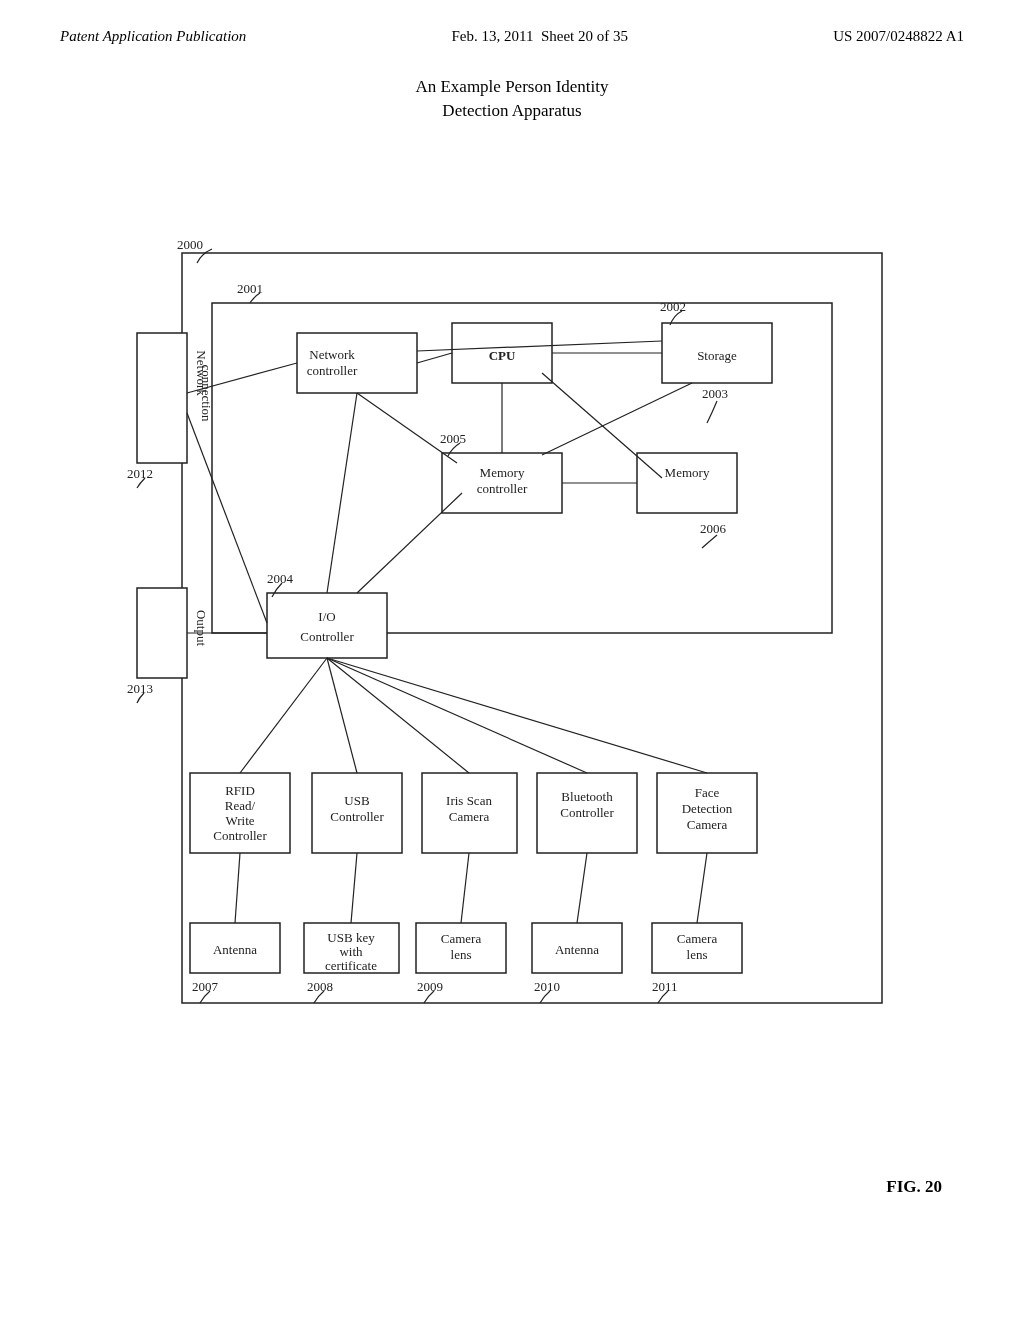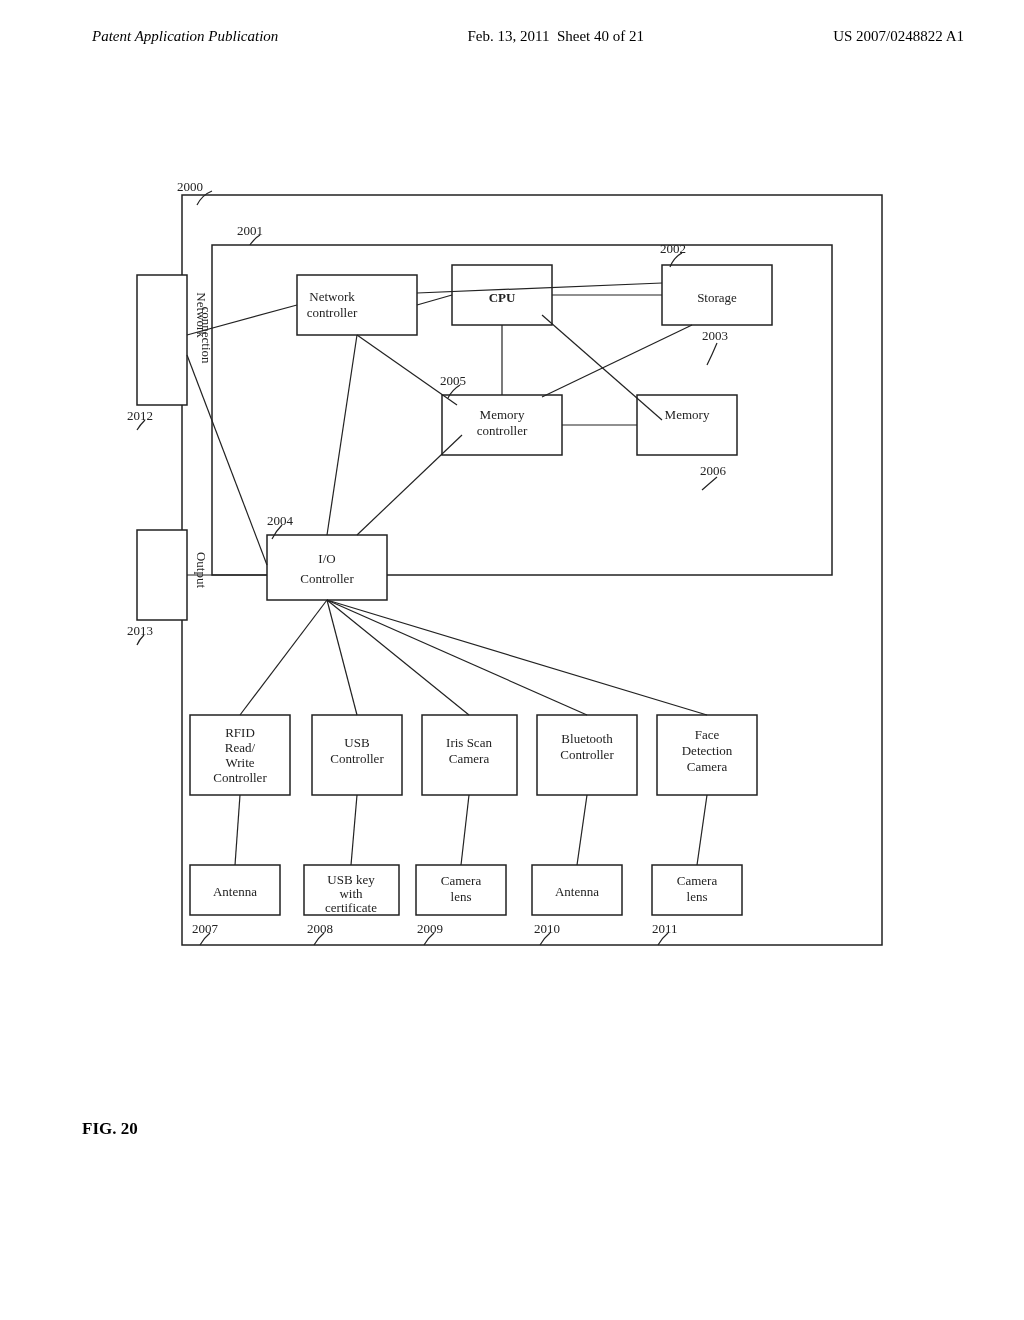--- a/index.html
+++ b/index.html
@@ -9,21 +9,21 @@
       background: #fff;
       font-family: 'Times New Roman', Times, serif;
       position: relative;
       overflow: hidden;
     }
 
     .page-header {
       display: flex;
       justify-content: space-between;
       align-items: center;
-      padding: 28px 60px 0 92px;
+      padding: 28px 60px 0 60px;
       font-size: 15px;
       gap: 24px;
     }
 
     .header-left {
       font-style: italic;
       font-size: 15px;
     }
 
     .header-center {
@@ -48,38 +48,42 @@
       margin-bottom: 10px;
       line-height: 1.4;
     }
 
     svg.diagram {
       width: 100%;
       height: 100%;
     }
 
     .fig-label {
-      text-align: left;
+      text-align: right;
       font-size: 17px;
       font-weight: bold;
       margin-top: -60px;
     }
   </style>
 </head>
 <body>
 
 <div class="page-header">
   <div class="header-left">Patent Application Publication</div>
   <div class="header-center">
-    <span>Feb. 13, 2011</span>&nbsp;&nbsp;<span>Sheet 40 of 21</span>
+    <span>Feb. 13, 2011</span>&nbsp;&nbsp;<span>Sheet 20 of 35</span>
   </div>
   <div class="header-right">US 2007/0248822 A1</div>
 </div>
 
 <div class="diagram-area">
+  <div class="diagram-title">
+    <div>An Example Person Identity</div>
+    <div>Detection Apparatus</div>
+  </div>
 
   <svg class="diagram" viewBox="0 0 860 980" xmlns="http://www.w3.org/2000/svg">
     <defs>
       <style>
         text { font-family: 'Times New Roman', Times, serif; font-size: 13px; fill: #222; }
         .label-small { font-size: 11px; }
         rect { fill: white; stroke: #222; stroke-width: 1.5; }
         line, path { stroke: #222; stroke-width: 1.2; fill: none; }
       </style>
     </defs>

